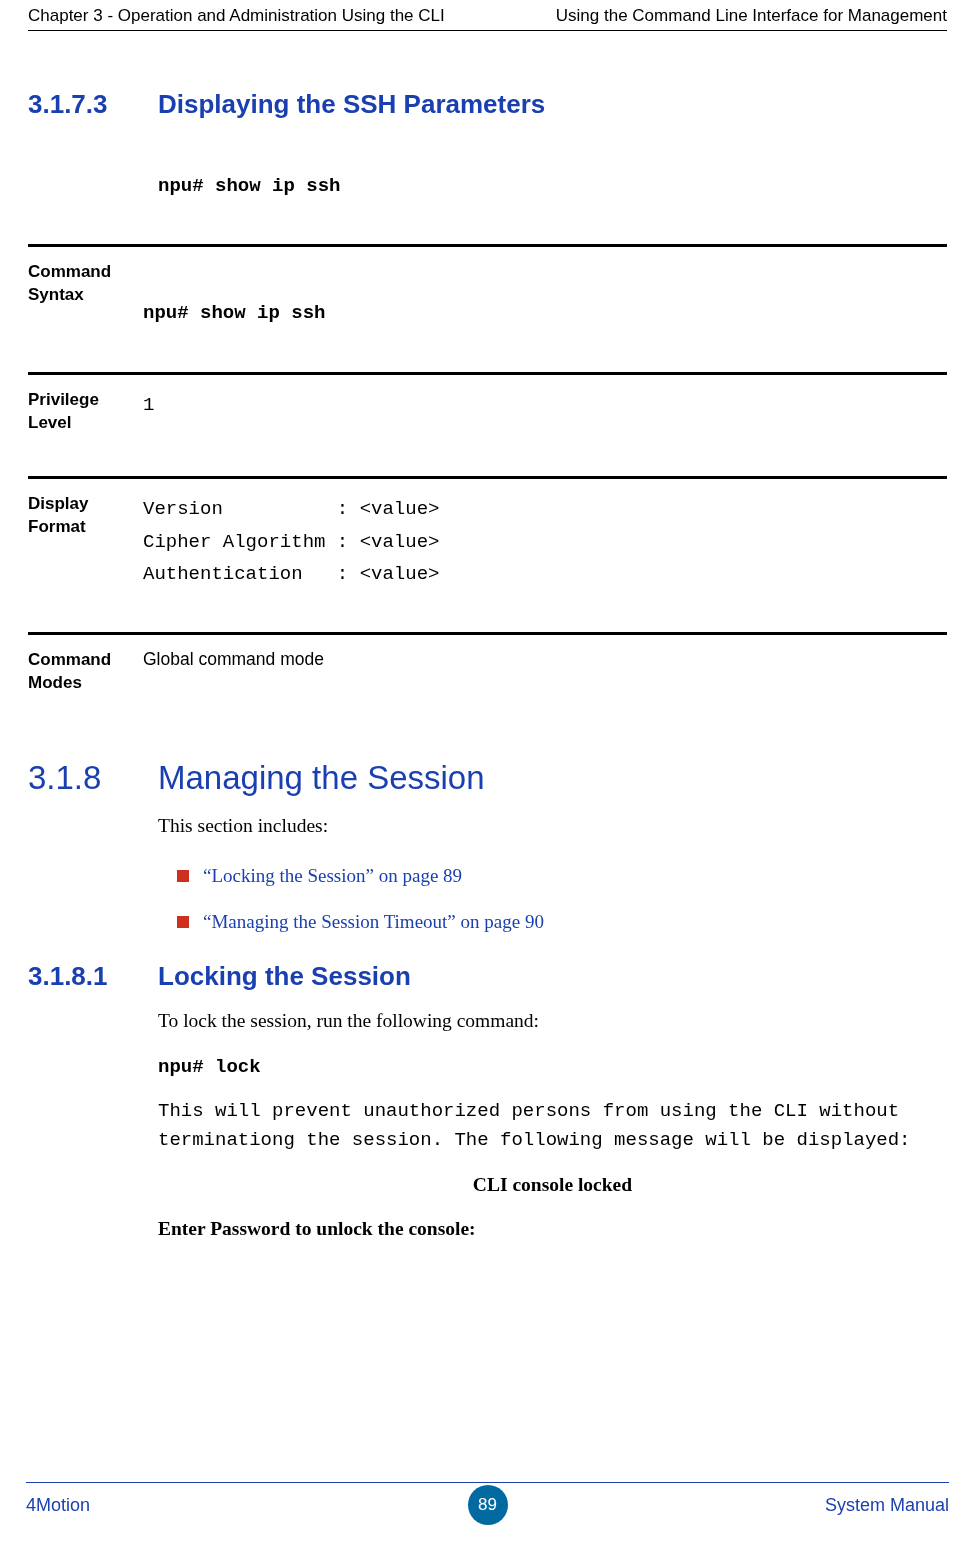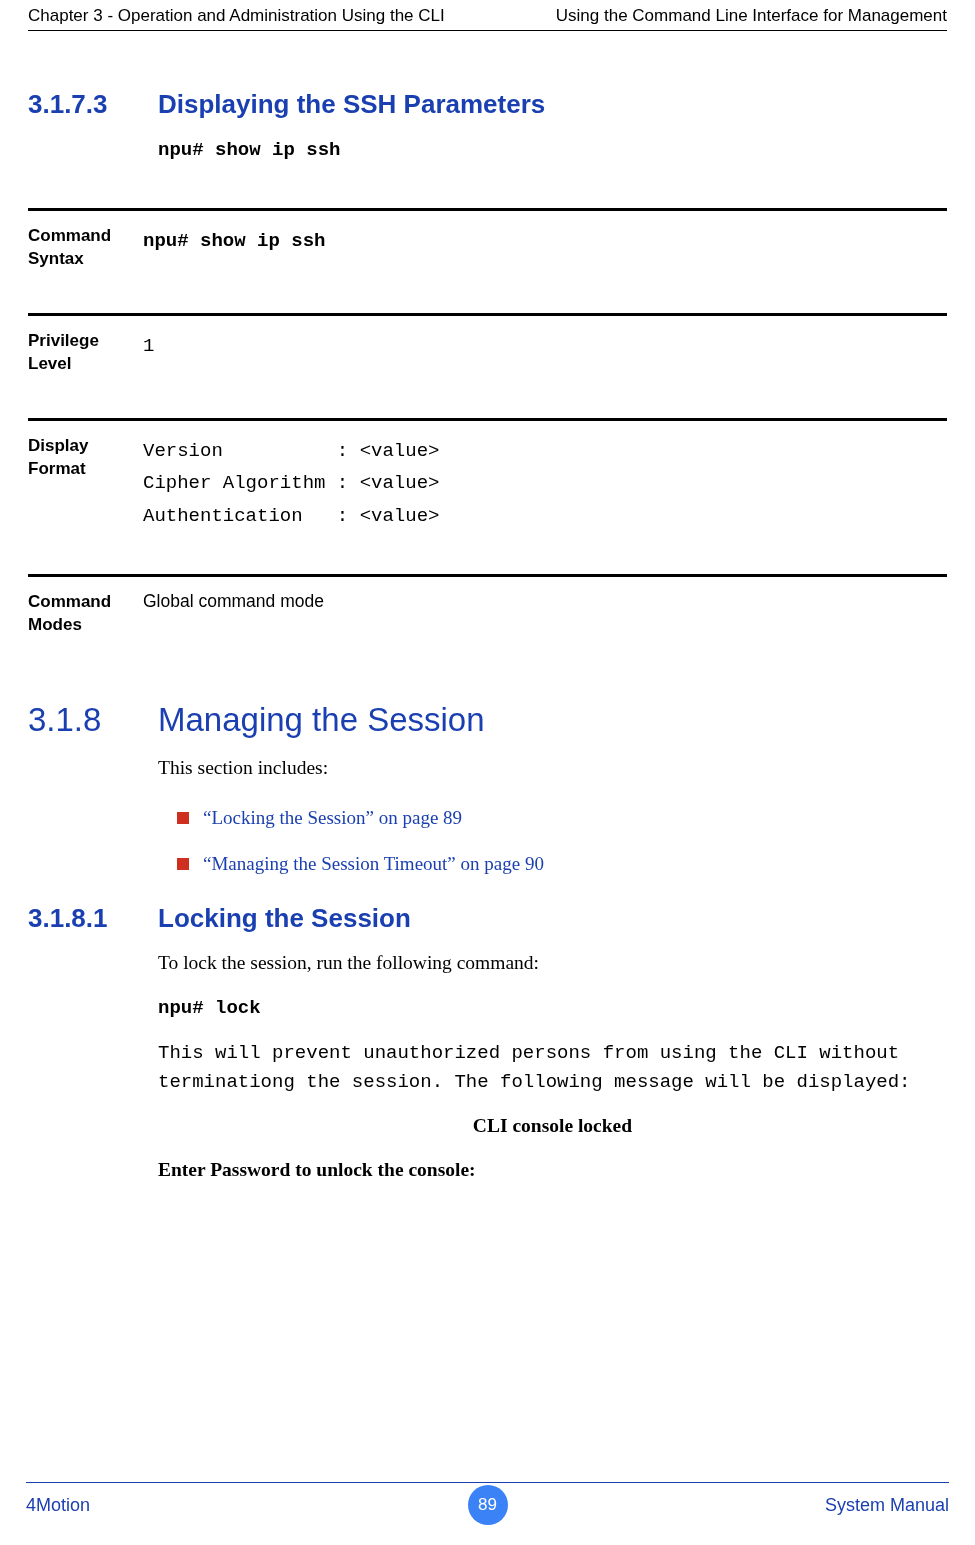--- a/index.html
+++ b/index.html
@@ -52,21 +52,21 @@
     font-size: 19.5px;
     line-height: 1.55;
     color: #000;
   }
   .code {
     font-family: "Courier New", Courier, monospace;
     font-size: 19px;
     line-height: 1.7;
     white-space: pre;
   }
-  .code-b { font-weight: bold; }
+  .code-b { font-weight: bold; margin-top: 36px; }
   .sec-block {
     margin-top: 42px;
     border-top: 3.5px solid #000;
     padding-top: 14px;
     display: grid;
     grid-template-columns: 115px 1fr;
     column-gap: 0;
     align-items: start;
   }
   .sec-label {
@@ -142,21 +142,21 @@
     color: #1a3fb0;
   }
   .page-badge {
     position: absolute;
     left: 50%;
     top: 50%;
     transform: translate(-50%, -50%);
     width: 40px;
     height: 40px;
     border-radius: 50%;
-    background: #3b82f6;
+    background: #0369a1;
     color: #fff;
     font-family: Arial, Helvetica, sans-serif;
     font-size: 17px;
     display: flex;
     align-items: center;
     justify-content: center;
   }
   .mt-14 { margin-top: 14px; }
   .mt-18 { margin-top: 18px; text-align: center; }
   .mt-22 { margin-top: 22px; }

